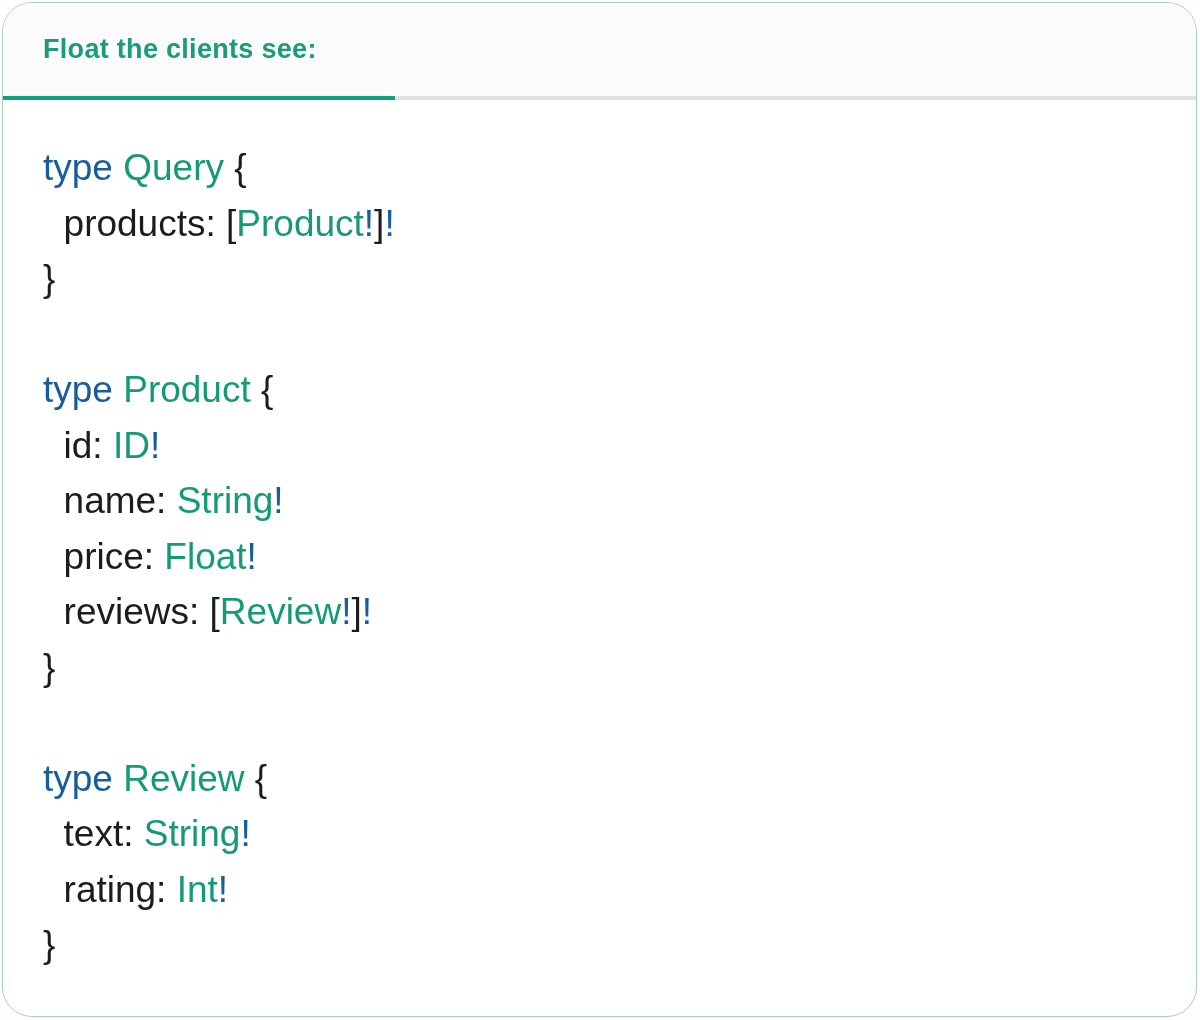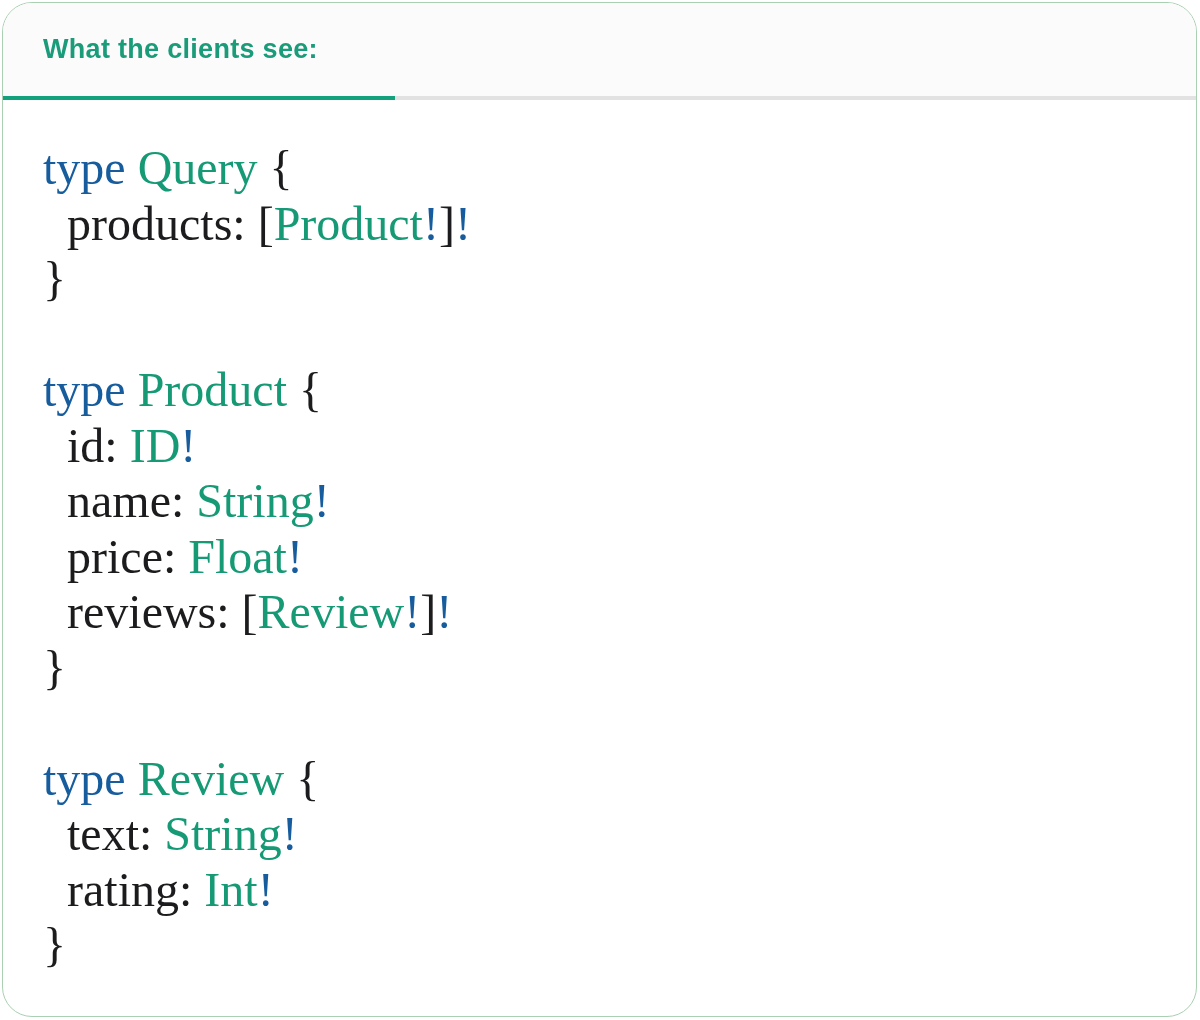--- a/index.html
+++ b/index.html
@@ -51,42 +51,42 @@
     position: absolute;
     left: 0;
     top: 0;
     height: 4px;
     width: 392px;
     background: var(--accent-green, #13a17b);
   }
 
   .code {
     padding: 40px 20px 0 40px;
-    font-family: Liberation Serif, serif;
-    font-size: 48px;
+    font-family: Liberation Sans, sans-serif;
+    font-size: 37px;
     line-height: 55.5px;
     color: var(--code-text, #1c1c1e);
     white-space: pre;
   }
 
   .code-line { height: 55.5px; }
 
   .tok-pl   { color: var(--code-text, #1c1c1e); }
   .tok-kw   { color: var(--code-blue, #175d9e); }
   .tok-ty   { color: var(--type-green, #169a76); }
   .tok-bang { color: var(--code-blue, #175d9e); }
 </style>
 </head>
 <body>
 
 <div class="card">
 
   <div class="card-header">
     <div class="tab">
-      <span class="tab-label">What the clients see:</span>
+      <span class="tab-label">Float the clients see:</span>
     </div>
   </div>
 
   <div class="divider">
     <div class="tab-underline"></div>
   </div>
 
   <div class="code"><div class="code-line"><span class="tok-kw">type</span><span class="tok-pl"> </span><span class="tok-ty">Query</span><span class="tok-pl"> {</span></div><div class="code-line"><span class="tok-pl">  products: [</span><span class="tok-ty">Product</span><span class="tok-bang">!</span><span class="tok-pl">]</span><span class="tok-bang">!</span></div><div class="code-line"><span class="tok-pl">}</span></div><div class="code-line">&nbsp;</div><div class="code-line"><span class="tok-kw">type</span><span class="tok-pl"> </span><span class="tok-ty">Product</span><span class="tok-pl"> {</span></div><div class="code-line"><span class="tok-pl">  id: </span><span class="tok-ty">ID</span><span class="tok-bang">!</span></div><div class="code-line"><span class="tok-pl">  name: </span><span class="tok-ty">String</span><span class="tok-bang">!</span></div><div class="code-line"><span class="tok-pl">  price: </span><span class="tok-ty">Float</span><span class="tok-bang">!</span></div><div class="code-line"><span class="tok-pl">  reviews: [</span><span class="tok-ty">Review</span><span class="tok-bang">!</span><span class="tok-pl">]</span><span class="tok-bang">!</span></div><div class="code-line"><span class="tok-pl">}</span></div><div class="code-line">&nbsp;</div><div class="code-line"><span class="tok-kw">type</span><span class="tok-pl"> </span><span class="tok-ty">Review</span><span class="tok-pl"> {</span></div><div class="code-line"><span class="tok-pl">  text: </span><span class="tok-ty">String</span><span class="tok-bang">!</span></div><div class="code-line"><span class="tok-pl">  rating: </span><span class="tok-ty">Int</span><span class="tok-bang">!</span></div><div class="code-line"><span class="tok-pl">}</span></div></div>
 
 </div>

